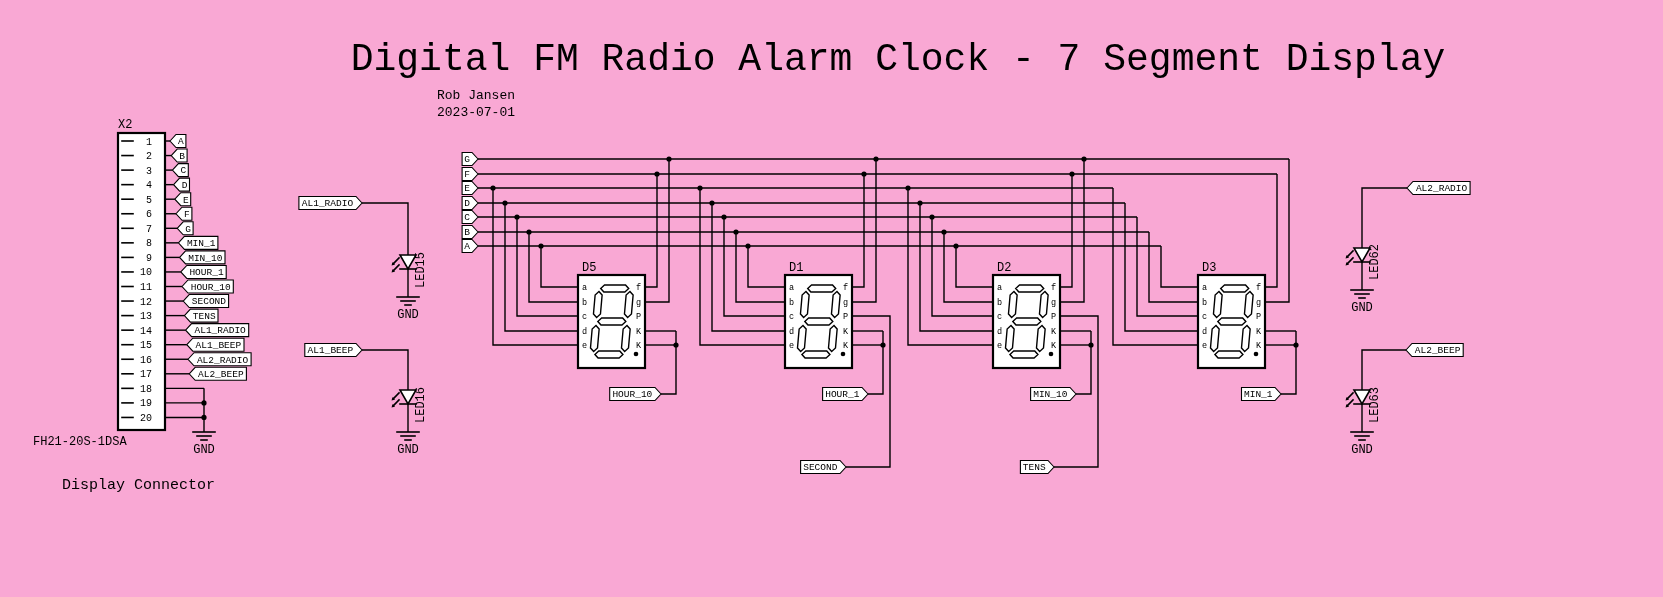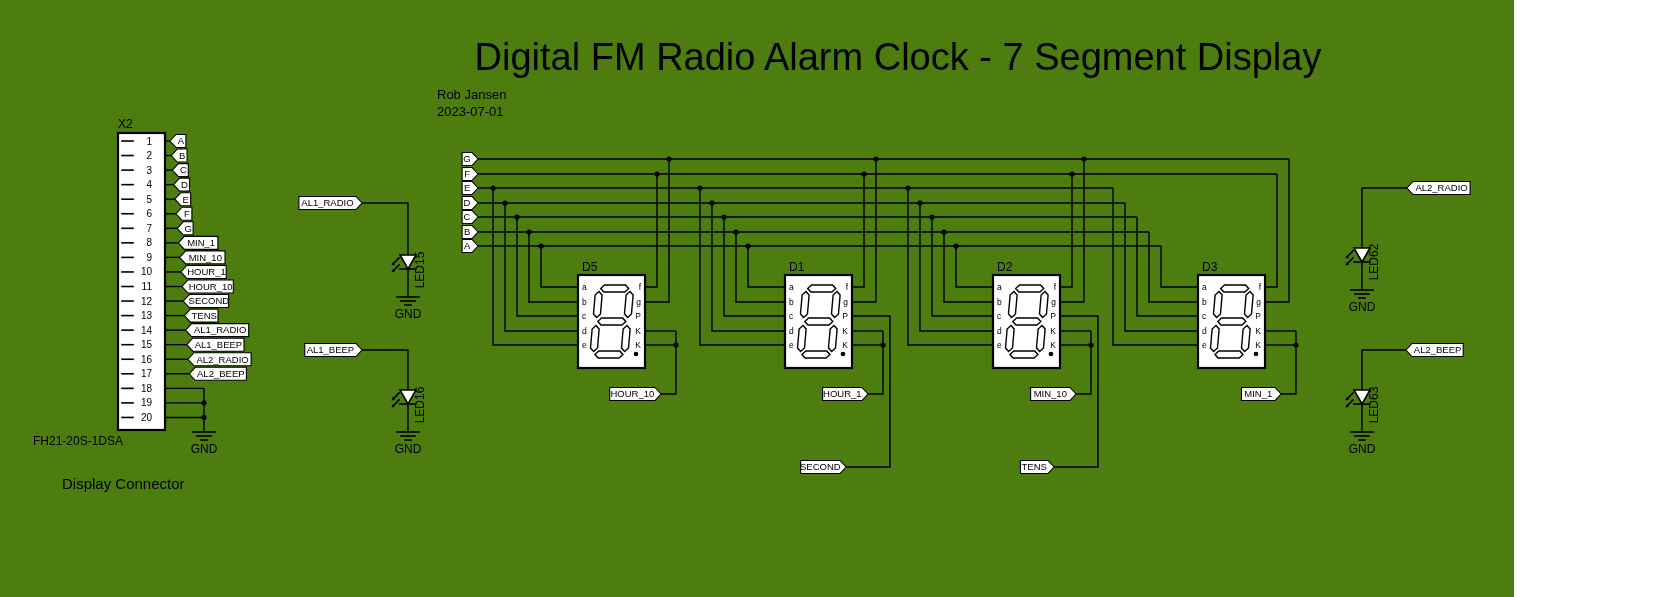--- a/index.html
+++ b/index.html
@@ -1,17 +1,17 @@
 <!DOCTYPE html>
 <html><head>
 <meta charset="utf-8">
 <style>
   html,body{margin:0;padding:0;background:#fff;}
-  .sheet{position:relative;width:1514px;height:597px;background:#4d7c0f;
-         font-family:Liberation Sans, sans-serif;overflow:hidden;}
+  .sheet{position:relative;width:1663px;height:597px;background:#f9a8d4;
+         font-family:Liberation Mono, monospace;overflow:hidden;}
   svg{display:block;}
   text{fill:#000;}
   .title{font-size:38px;}
   .subtitle{font-size:13px;}
   .caption{font-size:15px;}
   .ref{font-size:12px;}
   .label{font-size:12px;}
   .pin-num{font-size:10px;}
   .pin-name{font-size:8.5px;}
   .flag-text{font-size:9.5px;}

